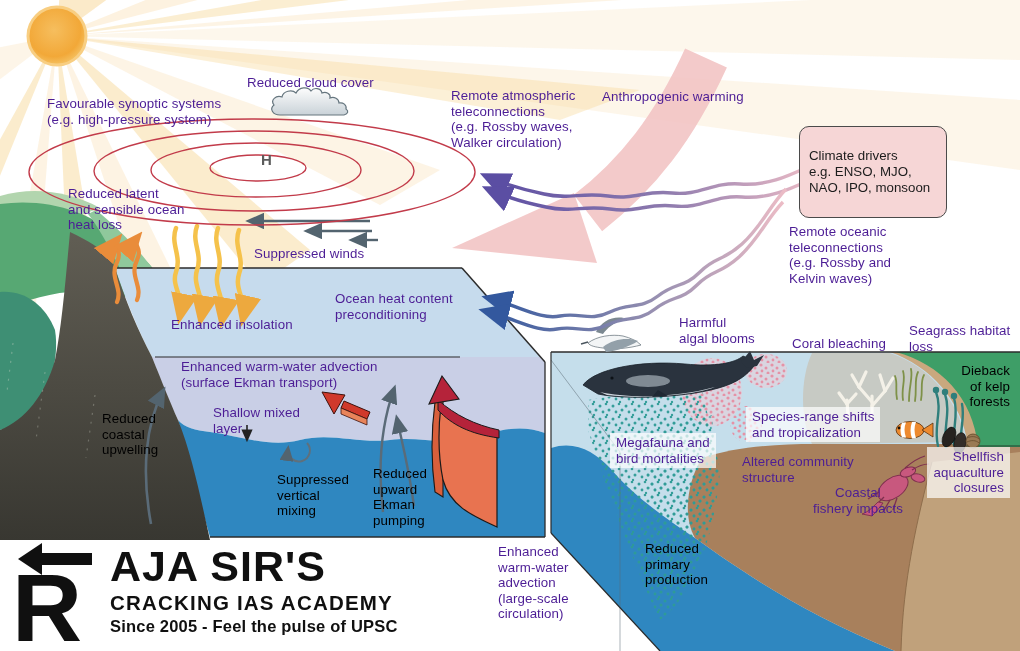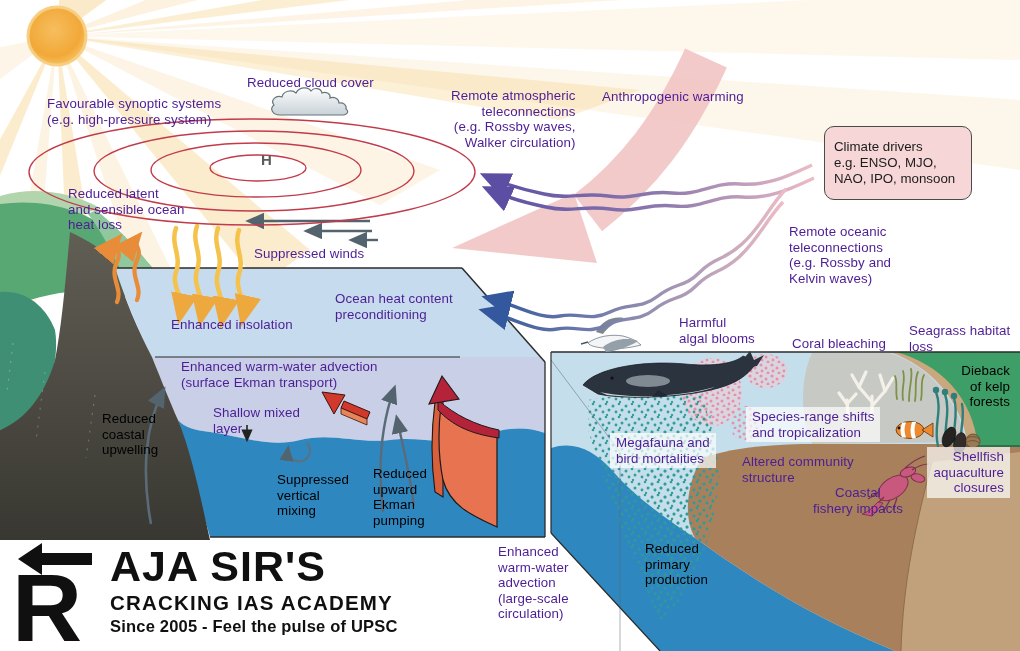--- a/index.html
+++ b/index.html
@@ -8,21 +8,21 @@
   .stage svg.art{position:absolute;left:0;top:0;}
   .lbl{position:absolute;font-size:13.3px;line-height:1.17;color:#4c1d95;
        white-space:pre-line;letter-spacing:.1px;}
   .lbl.white{color:#000000;}
   .lbl.right{text-align:right;}
   .lbl.center{text-align:center;}
   .lbl.boxed{background:rgba(255,255,255,.70);padding:2px 6px;}
   
   #lbl-favourable{left:47px;top:96px;}
   #lbl-cloudcover{left:247px;top:75px;}
-  #lbl-remote-atm{left:451px;top:88px;text-align:right;}
+  #lbl-remote-atm{left:451px;top:88px;}
   #lbl-anthro{left:602px;top:89px;}
   #lbl-remote-oce{left:789px;top:224px;}
   #lbl-latent{left:68px;top:186px;}
   #lbl-h{left:261px;top:151px;font-weight:700;color:#5c5c5c;font-size:15px;}
   #lbl-winds{left:254px;top:246px;}
   #lbl-insolation{left:171px;top:317px;}
   #lbl-oceanheat{left:335px;top:291px;}
   #lbl-ekman-surface{left:181px;top:359px;}
   #lbl-shallow{left:213px;top:405px;}
   #lbl-upwelling{left:102px;top:411px;}
@@ -33,23 +33,23 @@
   #lbl-coral{left:792px;top:336px;}
   #lbl-seagrass{left:909px;top:323px;}
   #lbl-kelp{right:10px;top:363px;}
   #lbl-megafauna{left:610px;top:398px;margin-top:35px;}
   #lbl-species{left:746px;top:407px;}
   #lbl-community{left:742px;top:454px;}
   #lbl-shellfish{right:10px;top:447px;}
   #lbl-fishery{left:797px;top:485px;width:122px;}
   #lbl-primary{left:645px;top:541px;}
   
-  .climate-box{position:absolute;left:824px;top:126px;width:128px;
+  .climate-box{position:absolute;left:799px;top:126px;width:128px;
     border:1.6px solid #4a4a4a;border-radius:10px;background:#F6D6D6;
-    padding:12px 9px;font-size:13.3px;line-height:1.2;color:#1c1c1c;white-space:pre-line;}
+    padding:21px 9px;font-size:13.3px;line-height:1.2;color:#1c1c1c;white-space:pre-line;}
   
   .logo{position:absolute;left:12px;top:541px;display:flex;align-items:flex-start;color:#101010;}
   .logo .mark{width:96px;height:104px;flex:0 0 auto;}
   .logo .ltxt{margin-left:2px;margin-top:4px;}
   .logo .lname{font-size:43px;font-weight:800;letter-spacing:1px;line-height:1.0;white-space:nowrap;}
   .logo .lacad{font-size:20.5px;font-weight:800;letter-spacing:1.2px;line-height:1.1;margin-top:4px;white-space:nowrap;}
   .logo .ltag{font-size:16.5px;font-weight:700;letter-spacing:.2px;margin-top:2px;white-space:nowrap;}
 </style>
 </head>
 <body>

